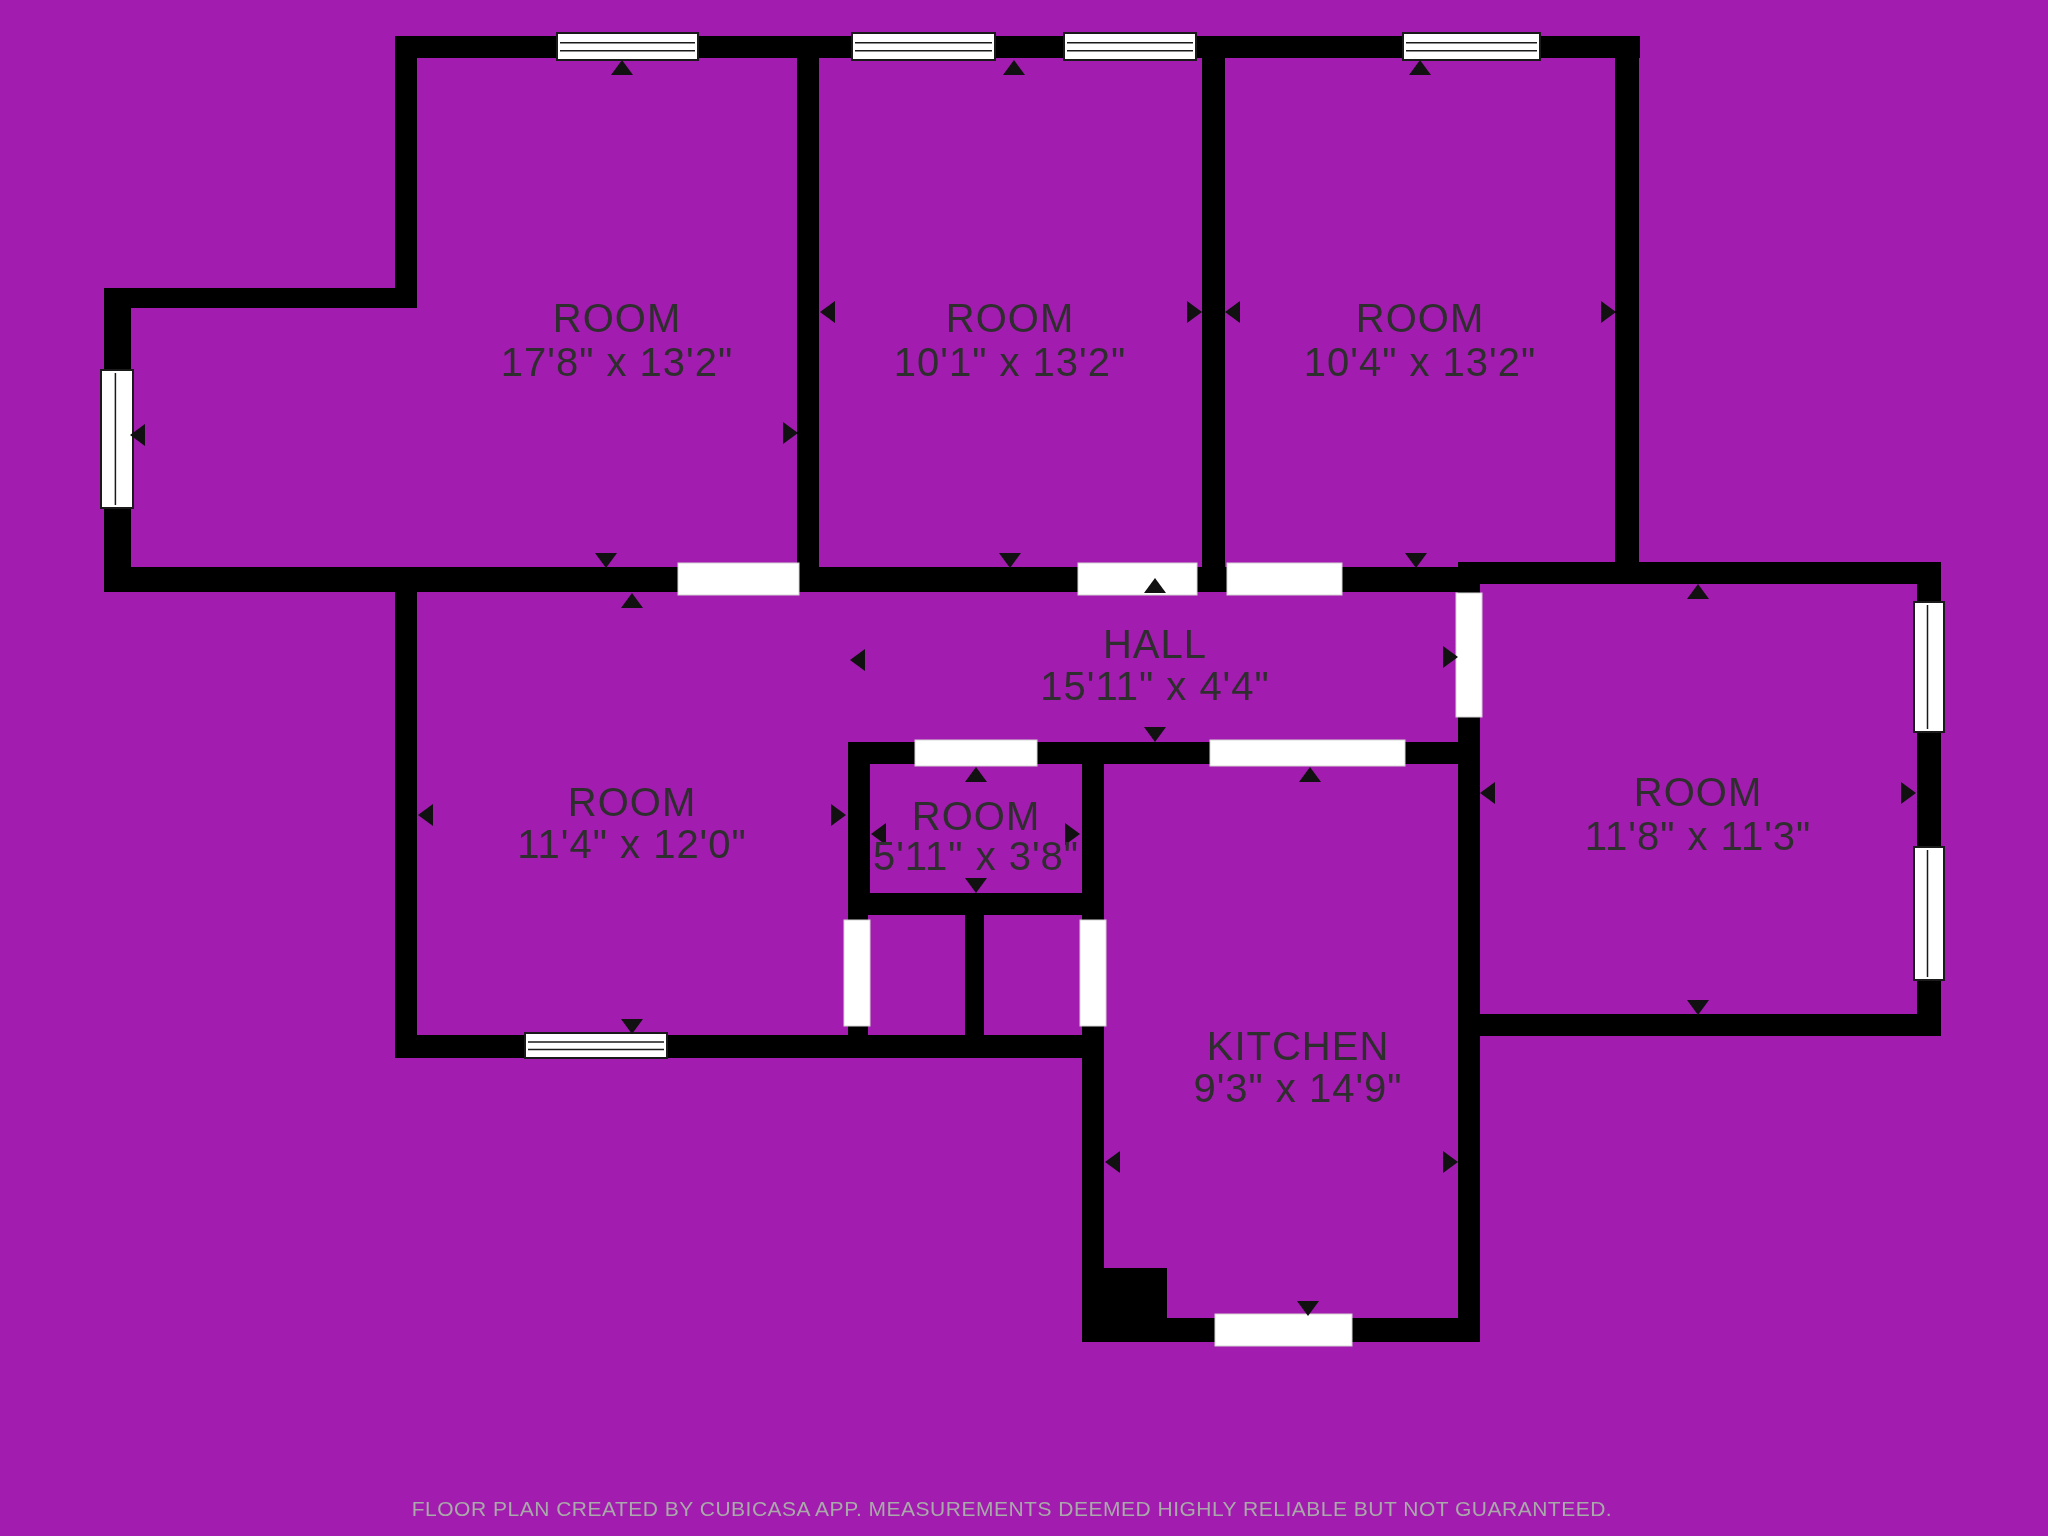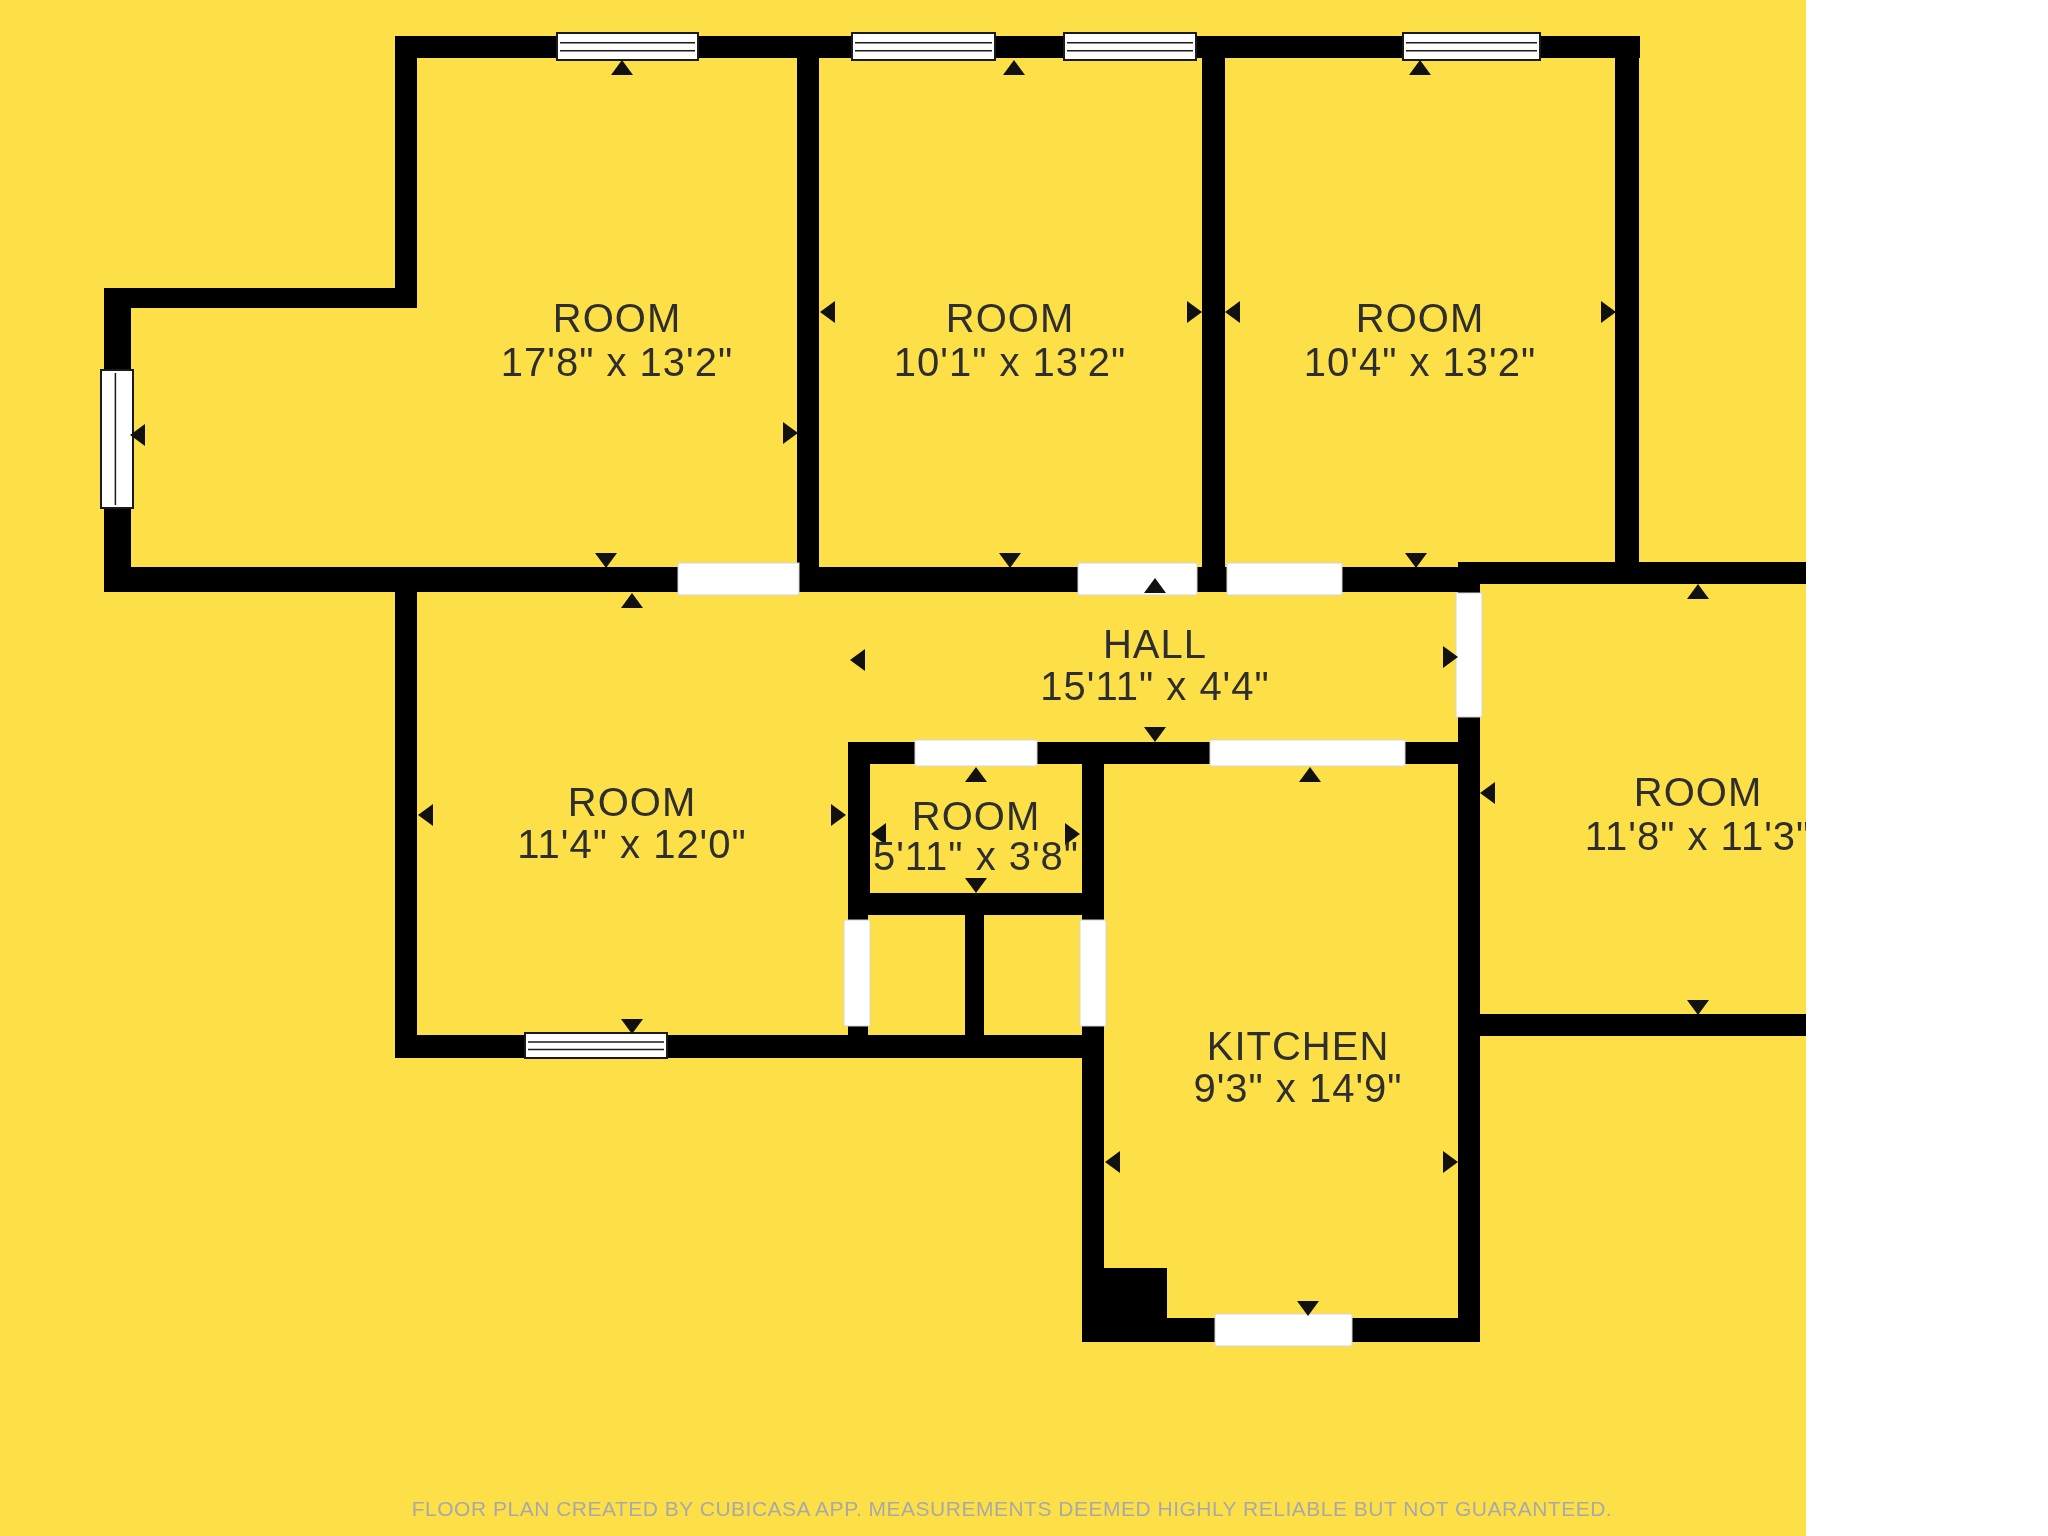--- a/index.html
+++ b/index.html
@@ -1,19 +1,19 @@
 <!DOCTYPE html>
 <html><head>
 <meta charset="utf-8">
 <style>
   html,body{margin:0;padding:0;background:#ffffff;}
   .page{
     position:relative;
-    width:1806px;height:1536px;
-    background:#fde047;
+    width:2048px;height:1536px;
+    background:#a21caf;
     font-family:"Liberation Sans","DejaVu Sans",sans-serif;
     overflow:hidden;
   }
   svg{position:absolute;left:0;top:0;}
   text.room-name, text.room-dims{
     fill:#2e2e2e;
     font-size:40px;
     letter-spacing:1px;
     text-anchor:middle;
   }

